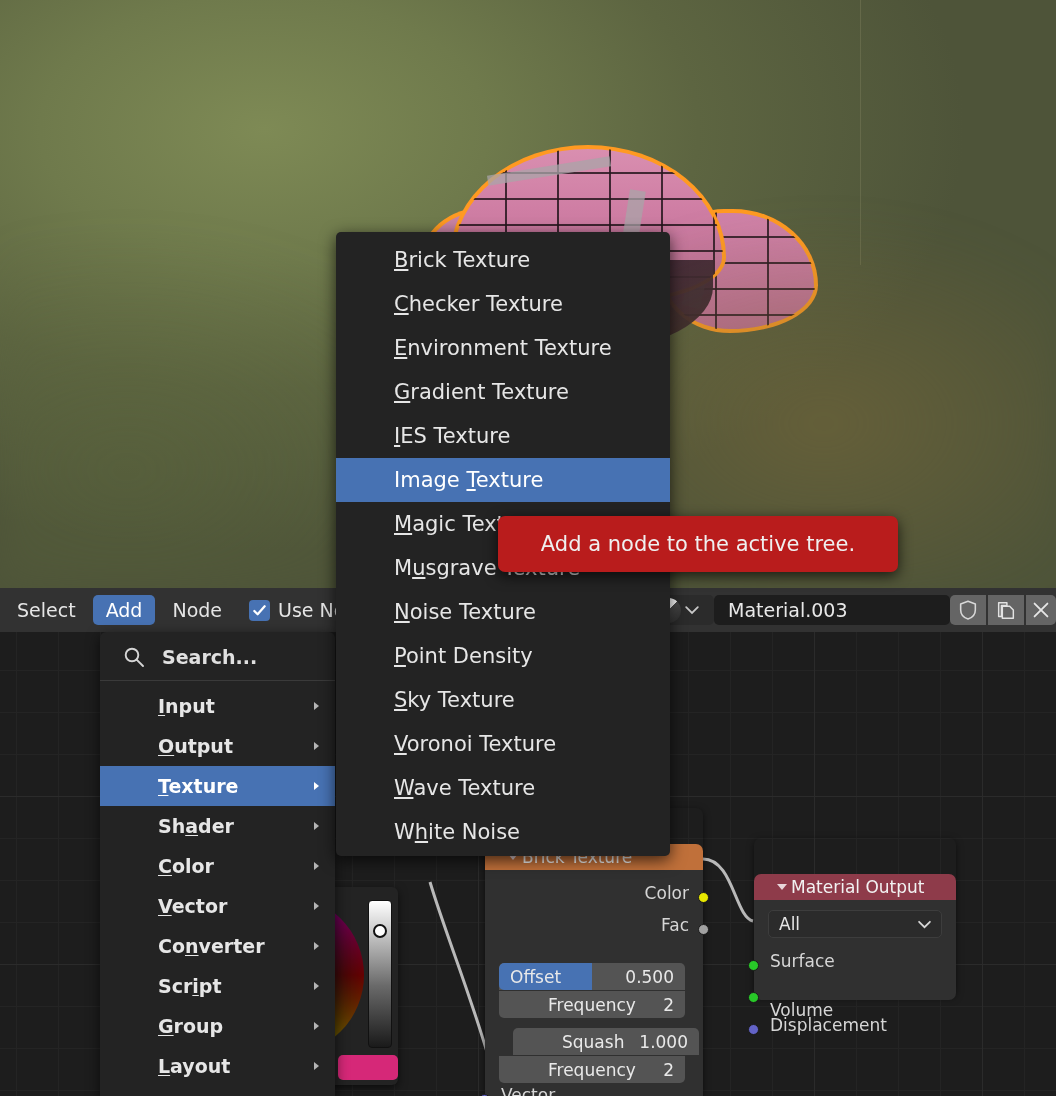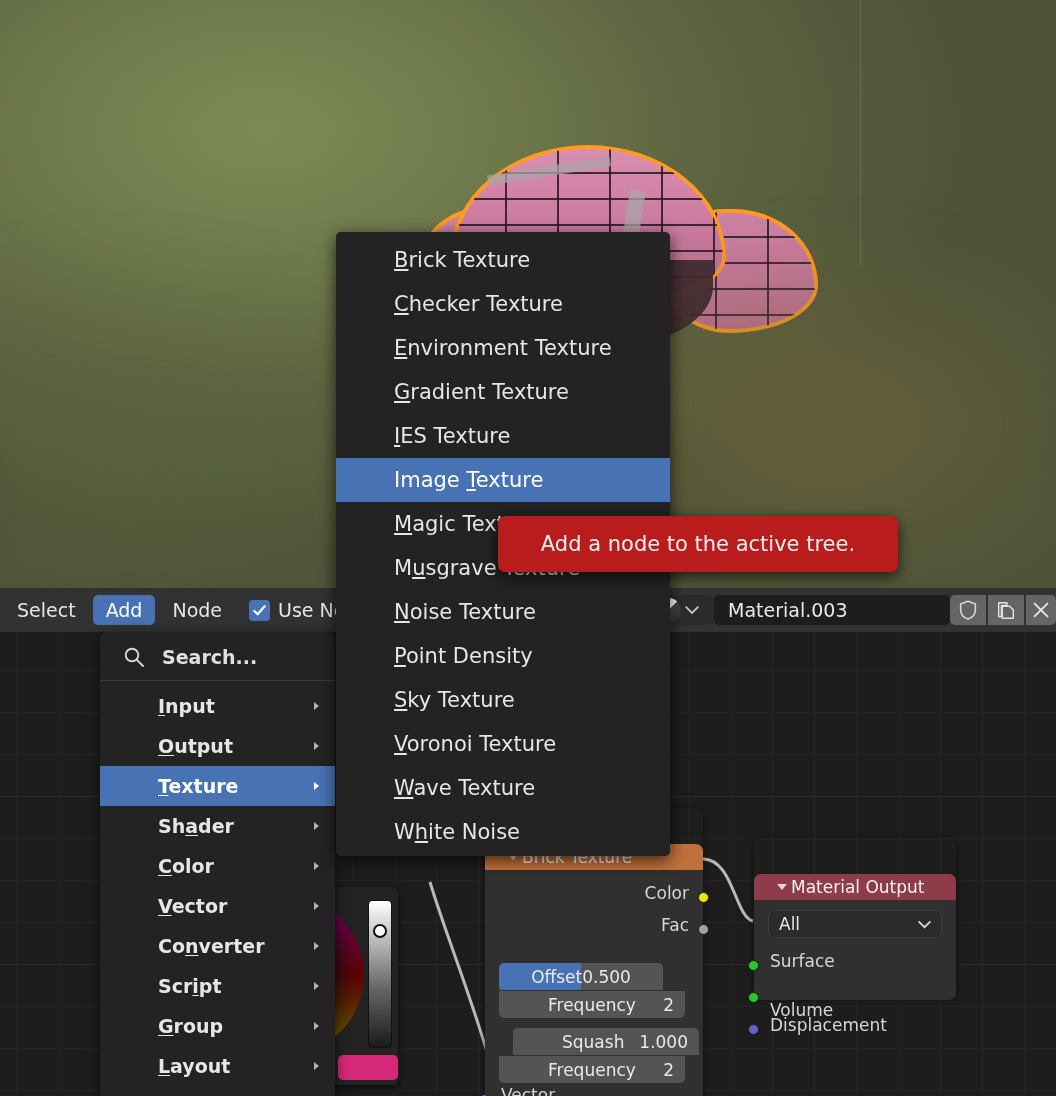--- a/index.html
+++ b/index.html
@@ -299,21 +299,21 @@
           <span class="tri-d"></span>
           <span>Brick Texture</span>
         </div>
         <div class="node-body" style="height:264px;">
 
           <span class="sock" style="right:-6px; top:22px; background:#e8e800;"></span>
           <span class="sock-label" style="right:14px; top:13px;">Color</span>
           <span class="sock" style="right:-6px; top:54px; background:#a1a1a1;"></span>
           <span class="sock-label" style="right:14px; top:45px;">Fac</span>
 
-          <div class="slider top" style="left:14px; top:93px; width:164px;justify-content:center;">
+          <div class="slider top" style="left:14px; top:93px; width:186px;">
             <div class="fill" style="width:50%;"></div>
             <span>Offset</span>
             <span>0.500</span>
           </div>
           <div class="slider bot" style="left:14px; top:121px; width:186px;">
             <span style="margin-left:38px;">Frequency</span>
             <span>2</span>
           </div>
           <div class="slider top" style="left:28px; top:158px; width:186px;">
             <span style="margin-left:38px;">Squash</span>

